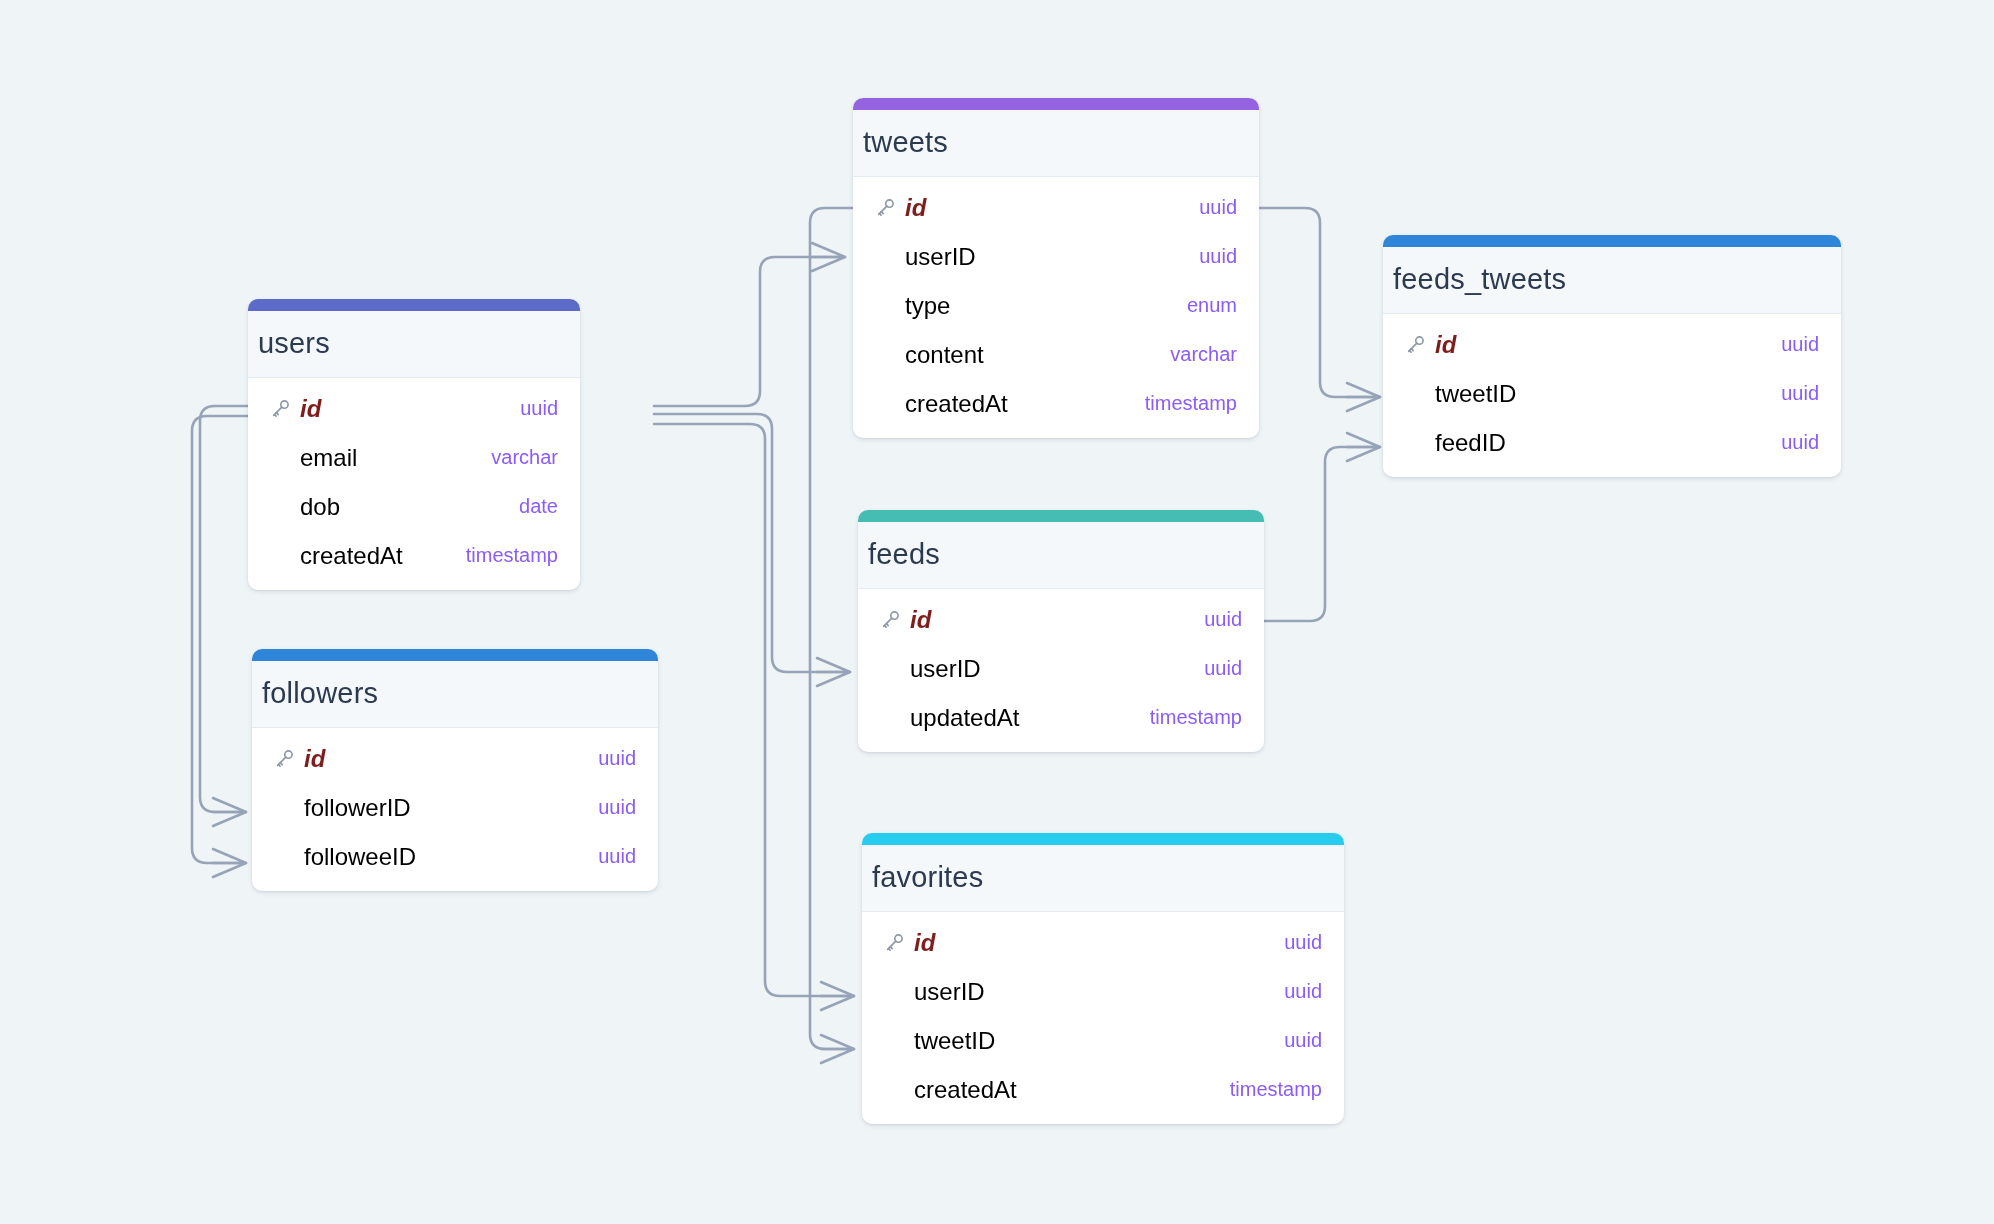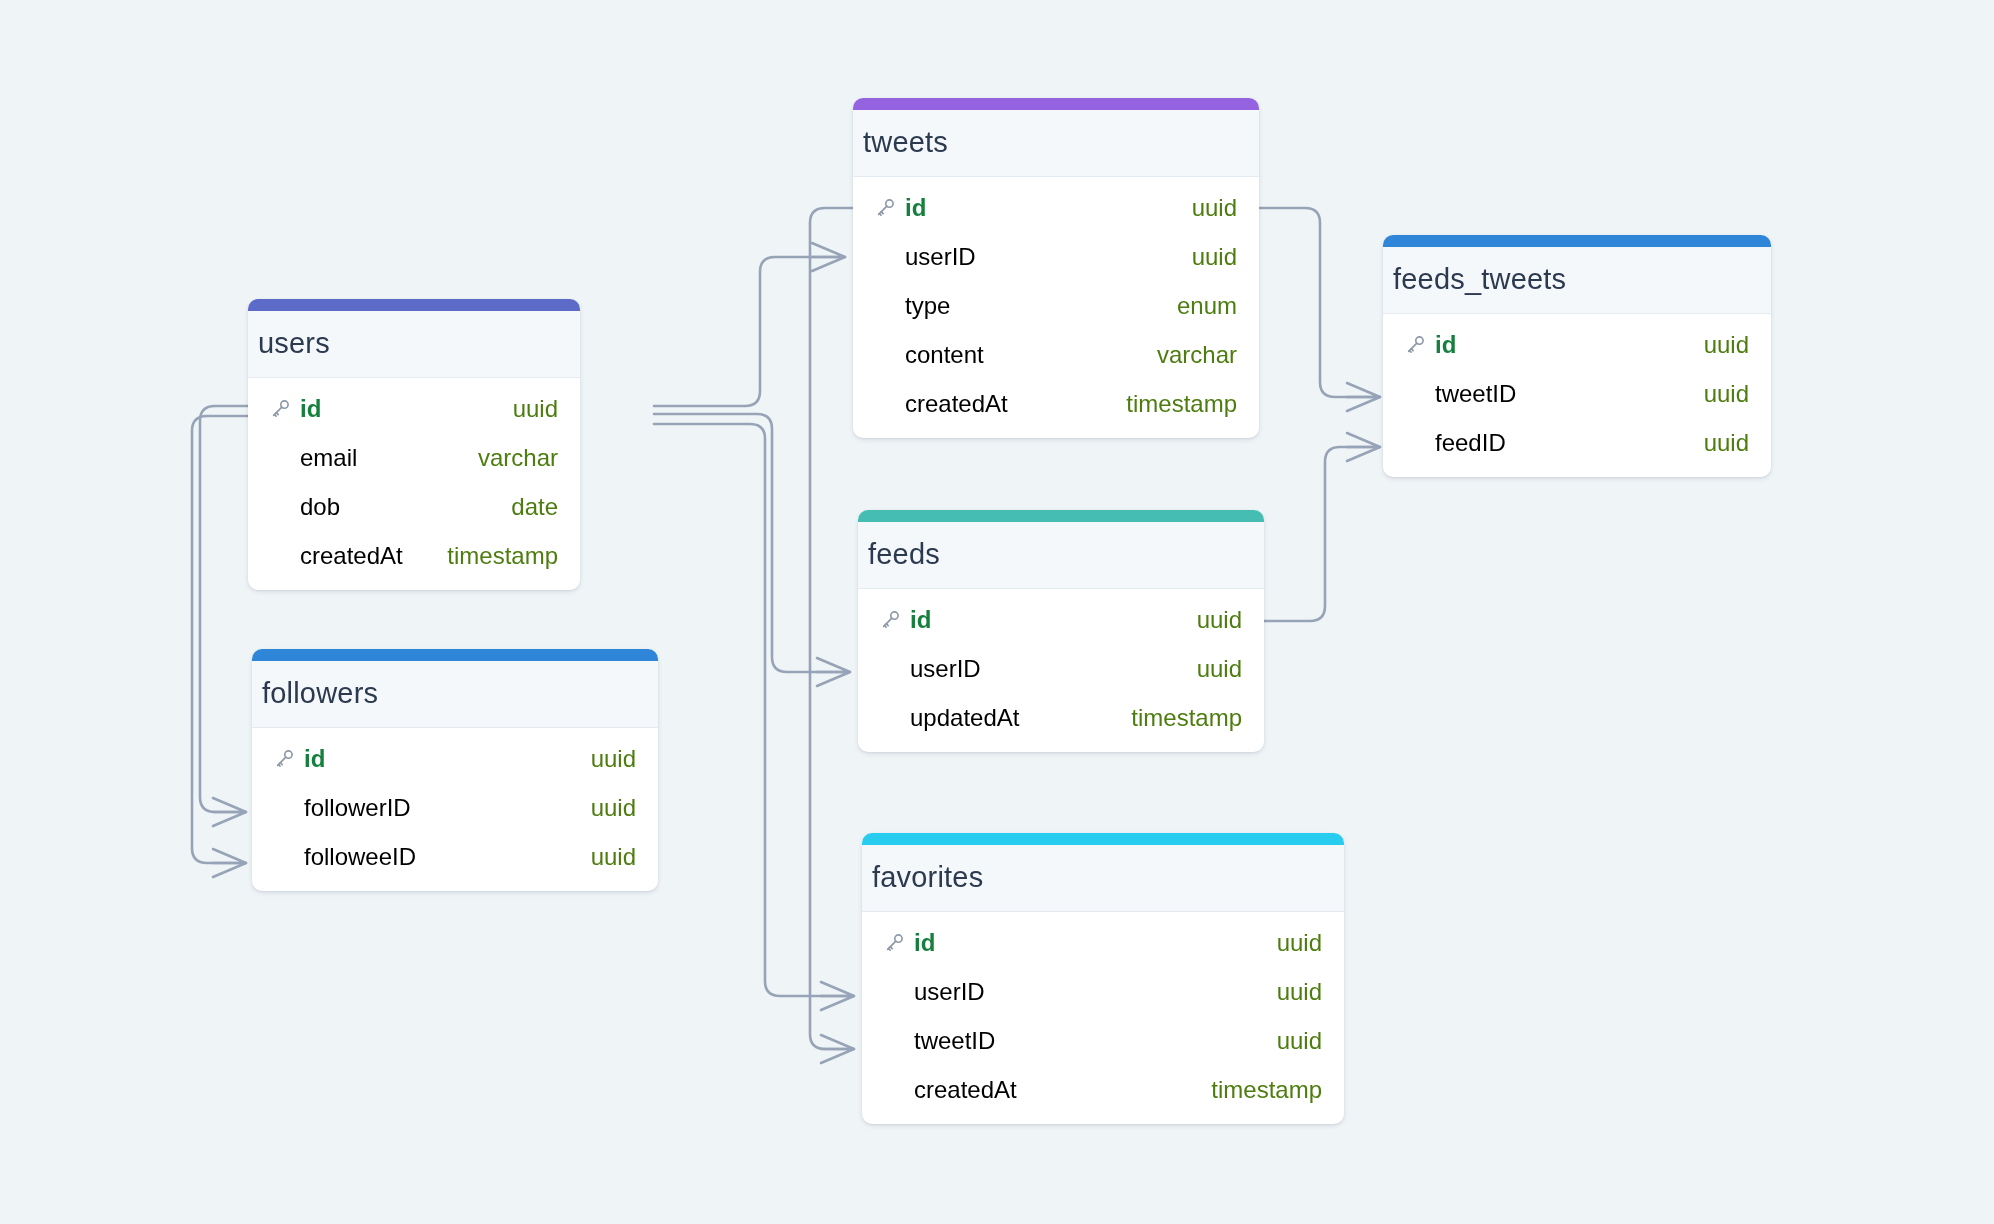--- a/index.html
+++ b/index.html
@@ -35,23 +35,23 @@
     display:flex;align-items:center;
     padding:0 22px;
     height:49px;
     box-sizing:border-box;
   }
   .row .nm{
     font-size:24px;color:#000000;
     white-space:nowrap;
     display:flex;align-items:center;gap:9px;
   }
-  .row.pk .nm{font-weight:bold;color:#15803d;}
+  .row.pk .nm{font-weight:bold;color:#7f1d1d;font-style:italic;}
   .row .ty{
-    margin-left:auto;font-size:24px;color:#4d7c0f;white-space:nowrap;
+    margin-left:auto;font-size:20px;color:#8b5cf6;white-space:nowrap;
   }
   .keyic{width:21px;height:21px;display:inline-block;flex:0 0 auto;}
   .nokey{width:21px;flex:0 0 auto;display:inline-block;}
 </style>
 </head>
 <body>
 
 <div id="canvas">
 
   <svg id="wires" viewBox="0 0 1994 1224" xmlns="http://www.w3.org/2000/svg">
@@ -166,21 +166,21 @@
         </div>
         <div class="row">
           <div class="nm">
             <span class="nokey"></span>
             <span>createdAt</span>
           </div>
           <div class="ty">timestamp</div>
         </div>
       </div>
     </div>
-    <div class="table-card" style="left: 1383px; top: 235px; width: 388px;">
+    <div class="table-card" style="left: 1383px; top: 235px; width: 458px;">
       <div class="accent" style="background: rgb(47, 134, 216);"></div>
       <div class="tbl-title">feeds_tweets</div>
       <div class="rows">
         <div class="row pk">
           <div class="nm">
             <span style="display: inline-flex;">
               <svg class="keyic" viewBox="0 0 24 24" fill="none" stroke="#8d98a8" stroke-width="1.9" stroke-linecap="round" stroke-linejoin="round">
                 <circle cx="16.5" cy="7.5" r="4.2"></circle>
                 <path d="M13.5 10.5 L4.2 19.8"></path>
                 <path d="M7.2 16.8 L9.3 18.9"></path>

